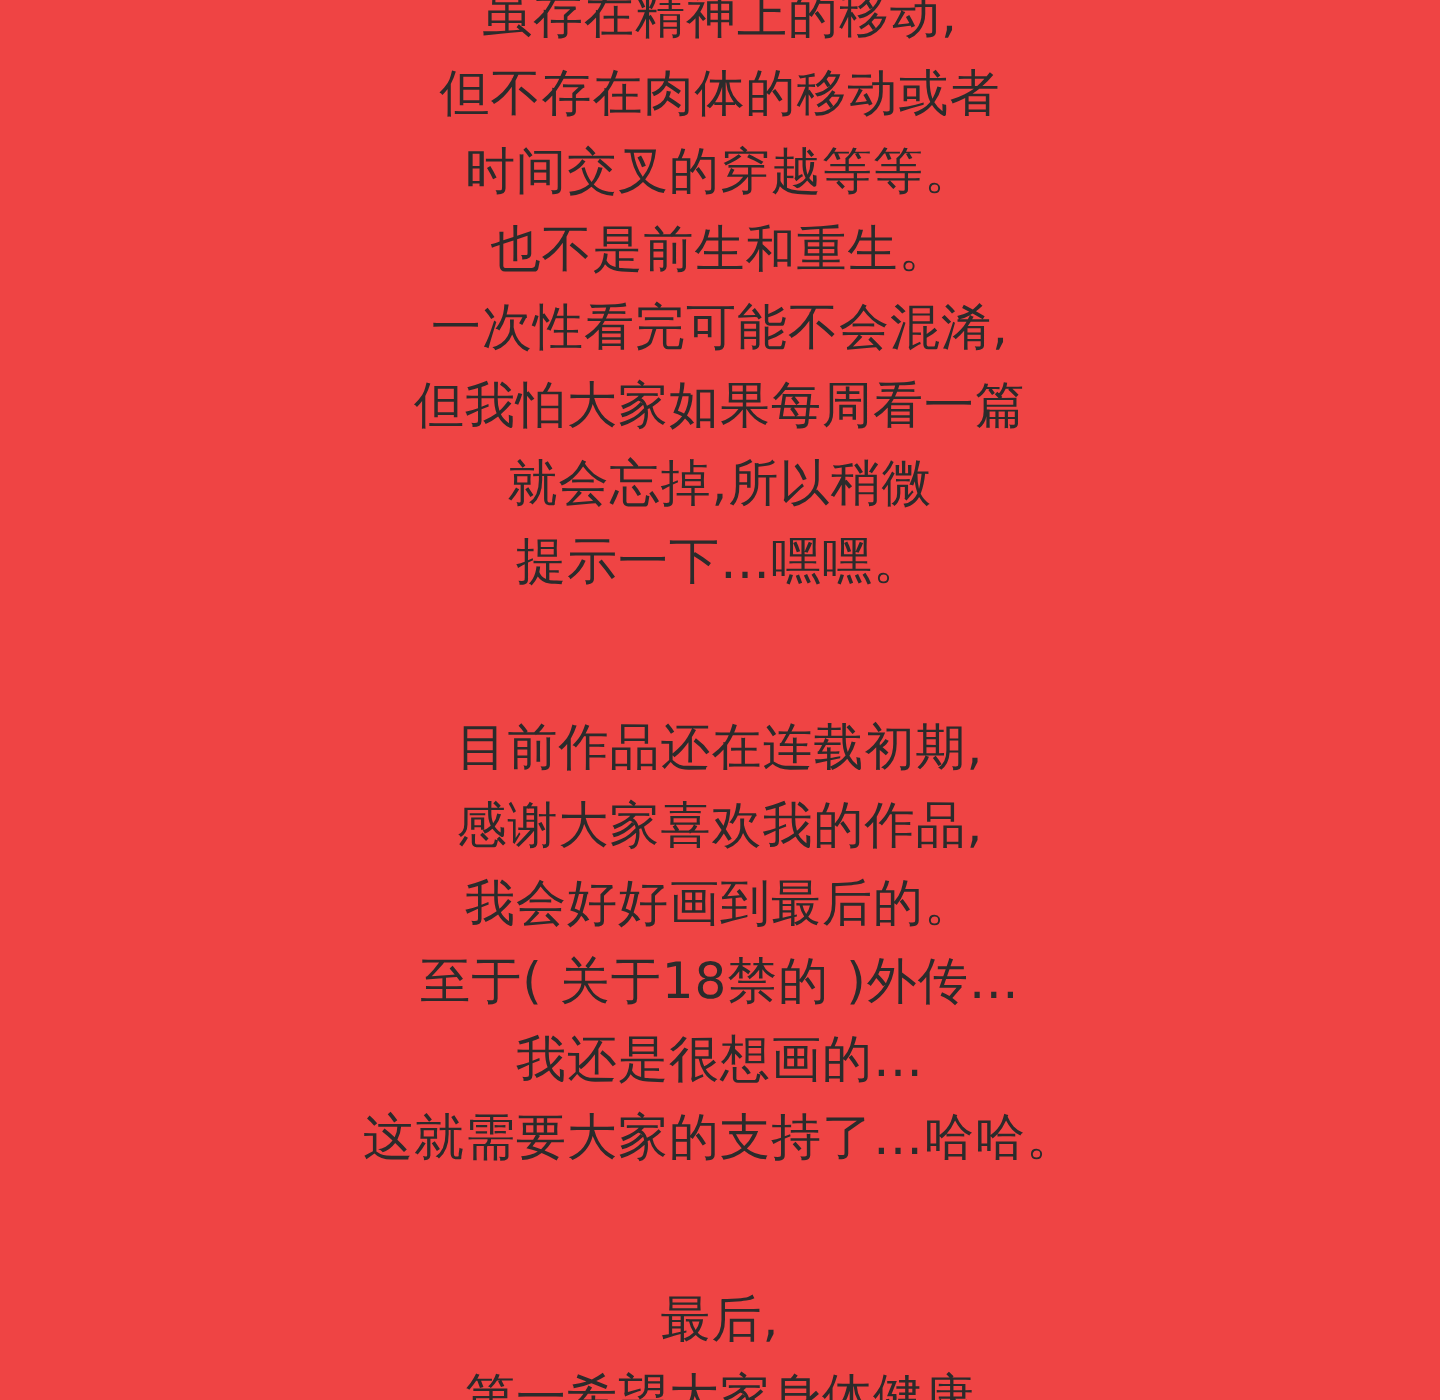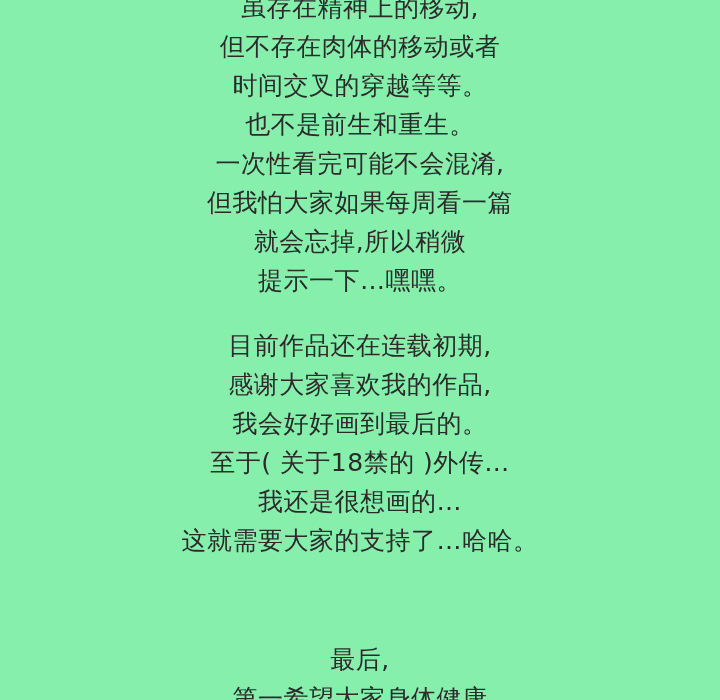--- a/index.html
+++ b/index.html
@@ -10,41 +10,41 @@
   body {
     width: 720px;
     height: 700px;
     overflow: hidden;
     font-family: "DejaVu Sans", sans-serif;
   }
   #page {
     position: relative;
     width: 720px;
     height: 700px;
-    background: #86efac;
+    background: #ef4444;
   }
   .text-block {
     width: 100%;
     text-align: center;
     color: #2b2b2b;
     font-family: "DejaVu Sans", sans-serif;
     font-size: 25px;
     line-height: 39px;
     letter-spacing: 0.5px;
     white-space: pre-wrap;
   }
   
   #para-1 {
     position: absolute;
     top: -12px;
     left: 0;
   }
   #para-2 {
     position: absolute;
-    top: 326px;
+    top: 354px;
     left: 0;
   }
   #para-3 {
     position: absolute;
     top: 640px;
     left: 0;
   }
 </style>
 </head>
 <body>

